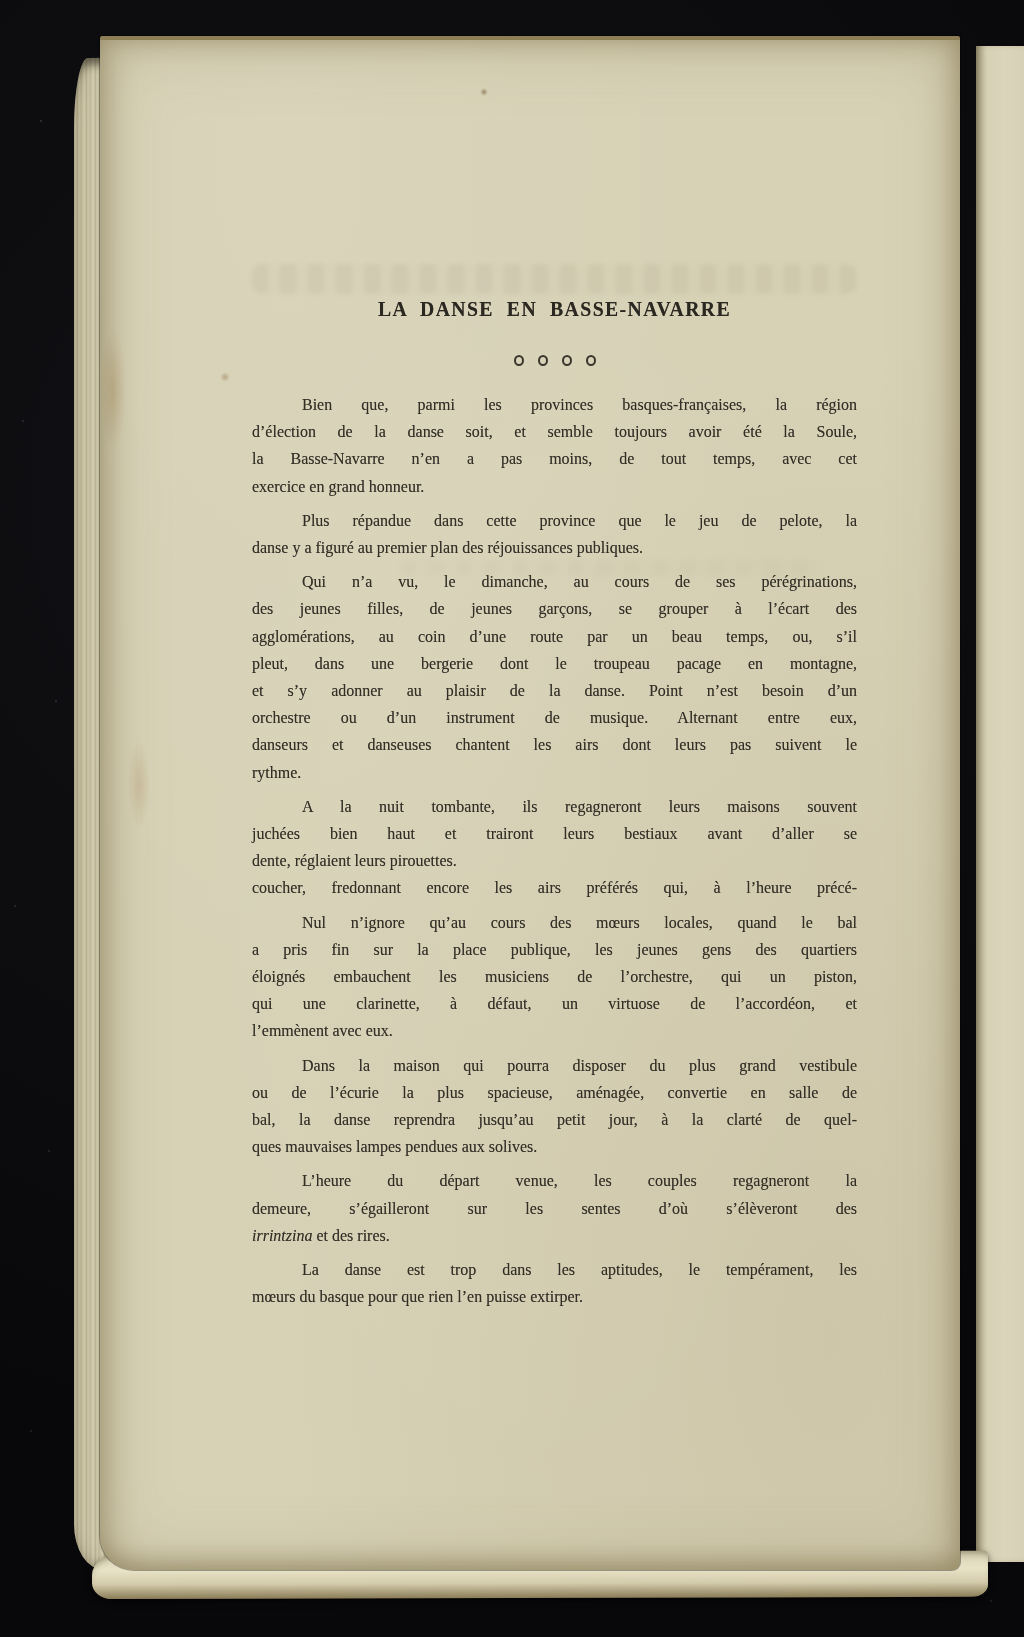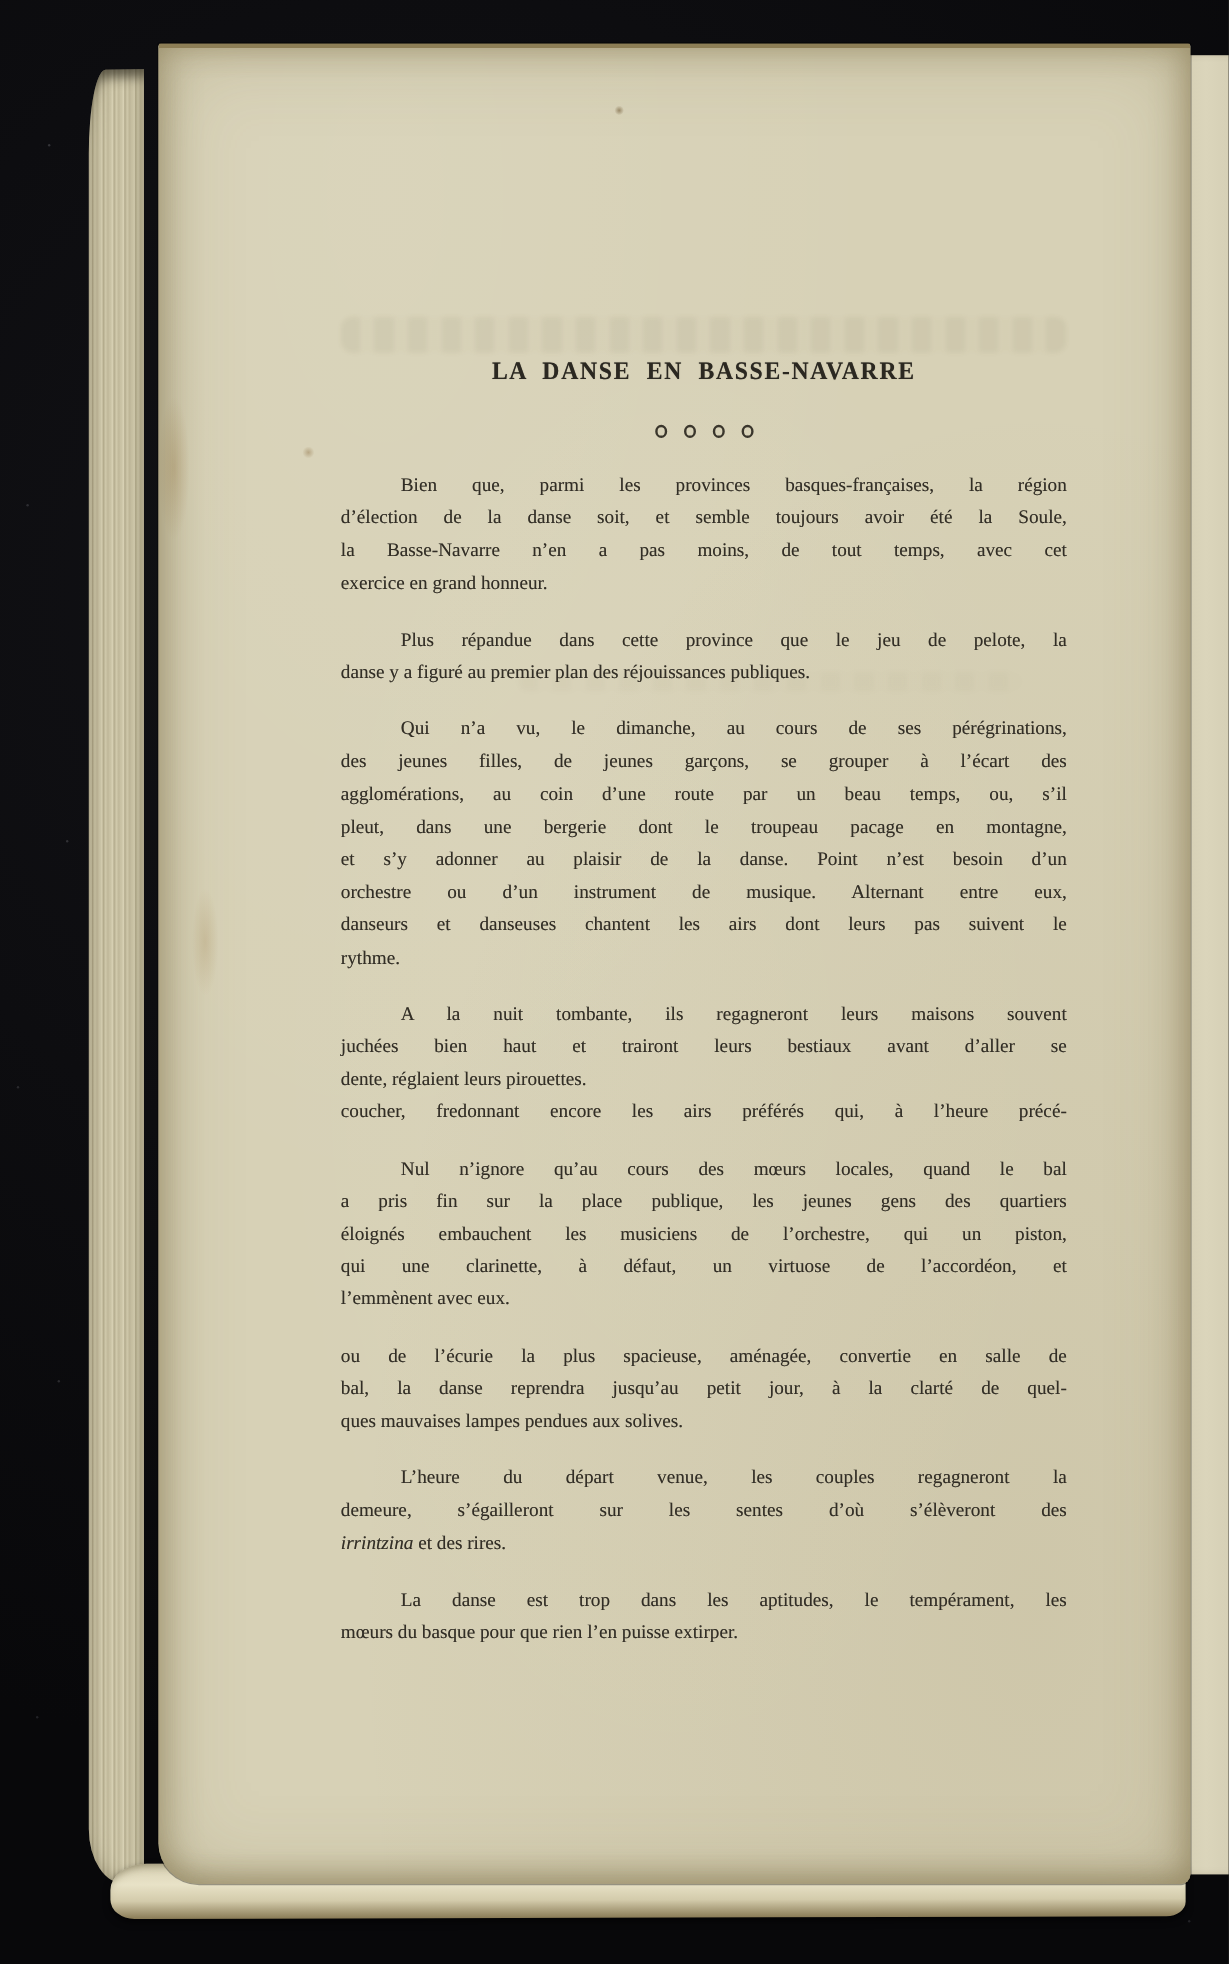--- a/index.html
+++ b/index.html
@@ -45,21 +45,21 @@
     transform:rotate(-0.15deg);
   }
   
   .next-page{
     position:absolute;left:976px;top:46px;width:48px;height:1516px;
     background:linear-gradient(90deg,#b8b08f 0%,#d6d0b5 22%,#dbd5bb 60%,#d6d0b6 100%);
     box-shadow:inset 7px 0 9px -5px rgba(60,50,30,.6);
   }
   
   .page{
-    position:absolute;left:132px;top:36px;width:860px;height:1530px;
+    position:absolute;left:100px;top:36px;width:860px;height:1530px;
     background:
       radial-gradient(ellipse at 22% 8%, rgba(255,255,252,.07), transparent 45%),
       radial-gradient(ellipse at 85% 85%, rgba(125,105,60,.10), transparent 55%),
       radial-gradient(ellipse at 50% 55%, rgba(255,255,245,.05), transparent 60%),
       var(--paper);
     border-top:4px solid #8d7e56;
     border-radius:2px 2px 8px 34px;
     box-shadow:
       inset 0 0 70px rgba(125,110,70,.28),
       inset -10px 0 24px rgba(125,110,70,.30),
@@ -101,21 +101,21 @@
     border:2px solid #3a362c;border-radius:50%;
     margin:0 7px;vertical-align:middle;
   }
   
   .text-block{
     position:absolute;left:152px;top:351px;width:605px;
     font-size:16px;line-height:27.2px;color:var(--ink);
     text-shadow:0 0 .5px rgba(50,46,38,.45);
   }
   .para{margin:0;}
-  .para + .para{margin-top:20px;}
+  .para + .para{margin-top:7px;}
   .line{text-align:justify;text-align-last:justify;}
   .line.first{text-indent:50px;}
   .line.last{text-align-last:left;}
   .line i{font-style:italic;}
 </style>
 </head>
 <body>
 
 <div class="scene">
   <div class="specks"></div>
@@ -161,20 +161,21 @@
           <div class="line">coucher, fredonnant encore les airs préférés qui, à l’heure précé-</div>
         </div>
         <div class="para">
           <div class="line first">Nul n’ignore qu’au cours des mœurs locales, quand le bal</div>
           <div class="line">a pris fin sur la place publique, les jeunes gens des quartiers</div>
           <div class="line">éloignés embauchent les musiciens de l’orchestre, qui un piston,</div>
           <div class="line">qui une clarinette, à défaut, un virtuose de l’accordéon, et</div>
           <div class="line last">l’emmènent avec eux.</div>
         </div>
         <div class="para">
+          <div class="line first">Dans la maison qui pourra disposer du plus grand vestibule</div>
           <div class="line">ou de l’écurie la plus spacieuse, aménagée, convertie en salle de</div>
           <div class="line">bal, la danse reprendra jusqu’au petit jour, à la clarté de quel-</div>
           <div class="line last">ques mauvaises lampes pendues aux solives.</div>
         </div>
         <div class="para">
           <div class="line first">L’heure du départ venue, les couples regagneront la</div>
           <div class="line">demeure, s’égailleront sur les sentes d’où s’élèveront des</div>
           <div class="line last"><i>irrintzina</i> et des rires.</div>
         </div>
         <div class="para">

